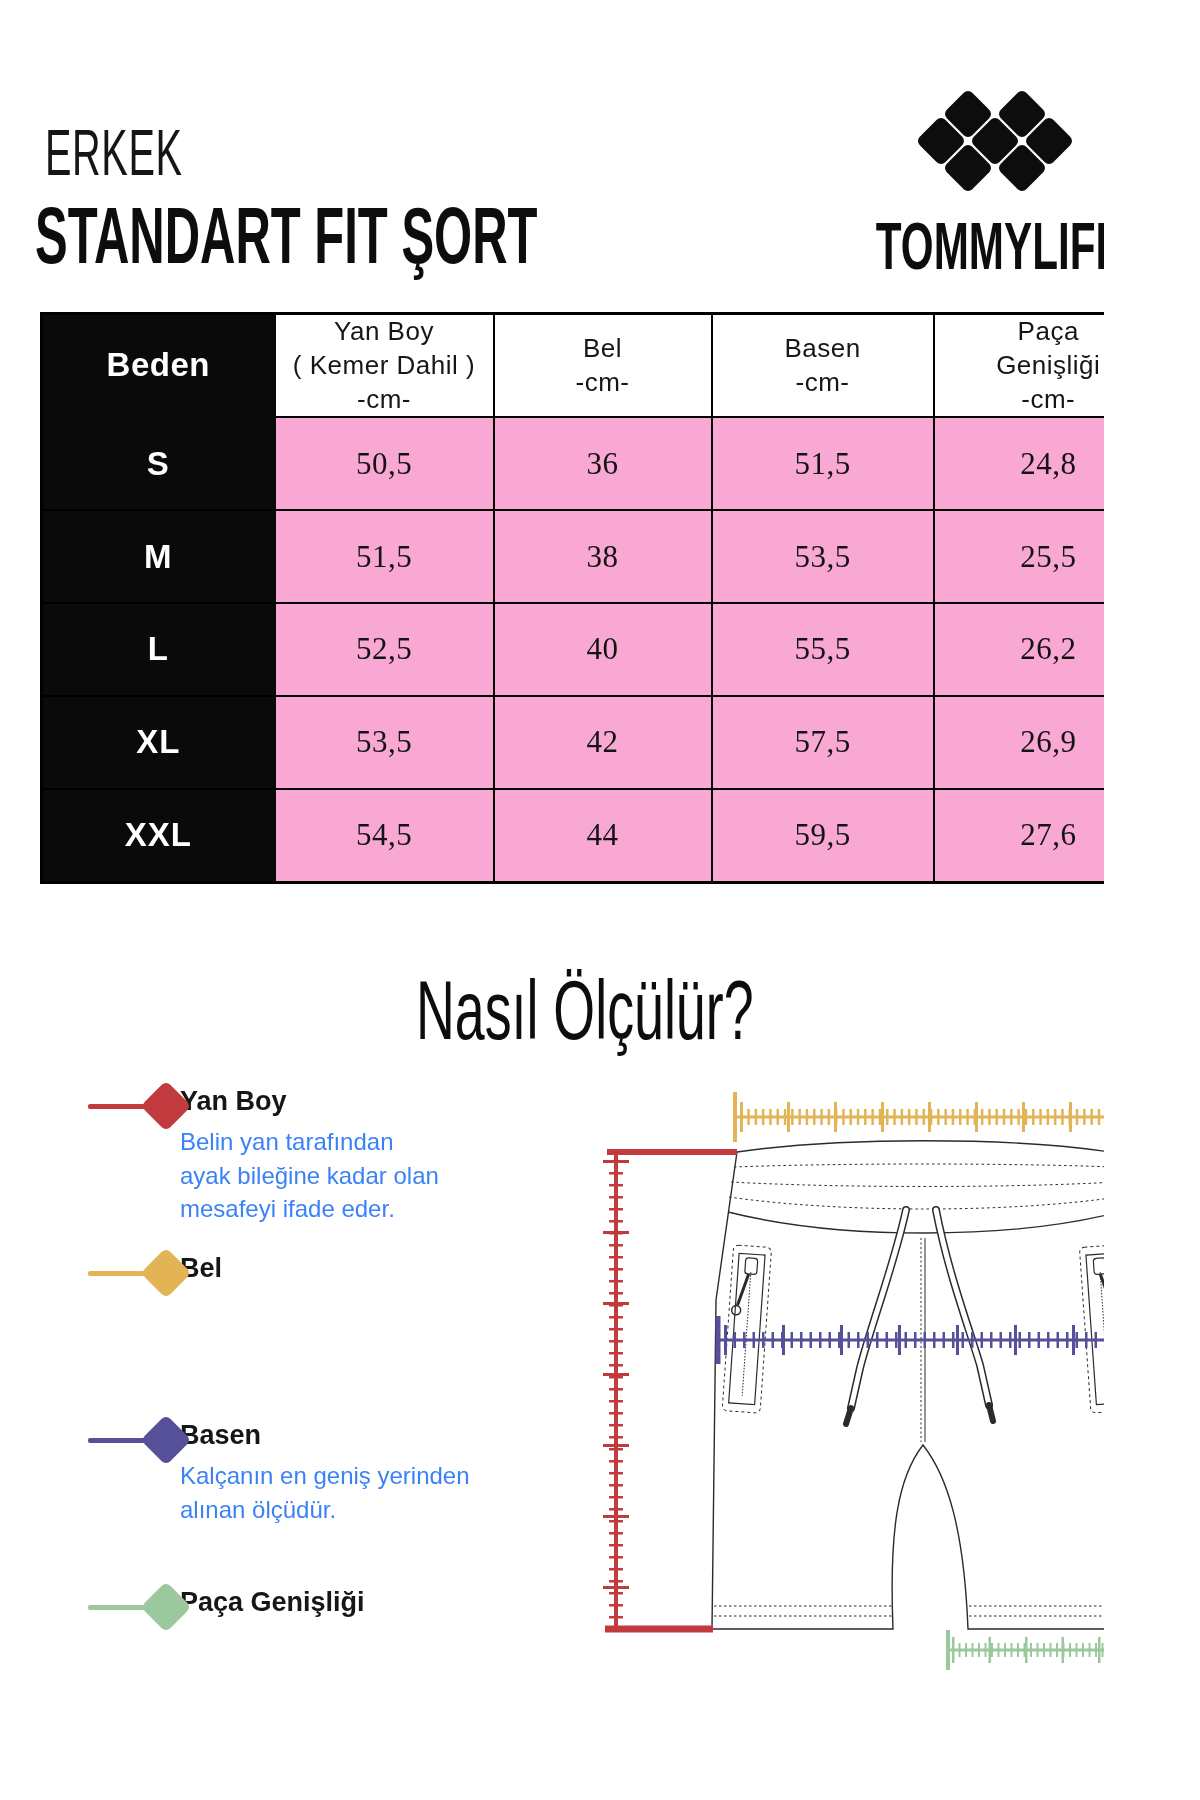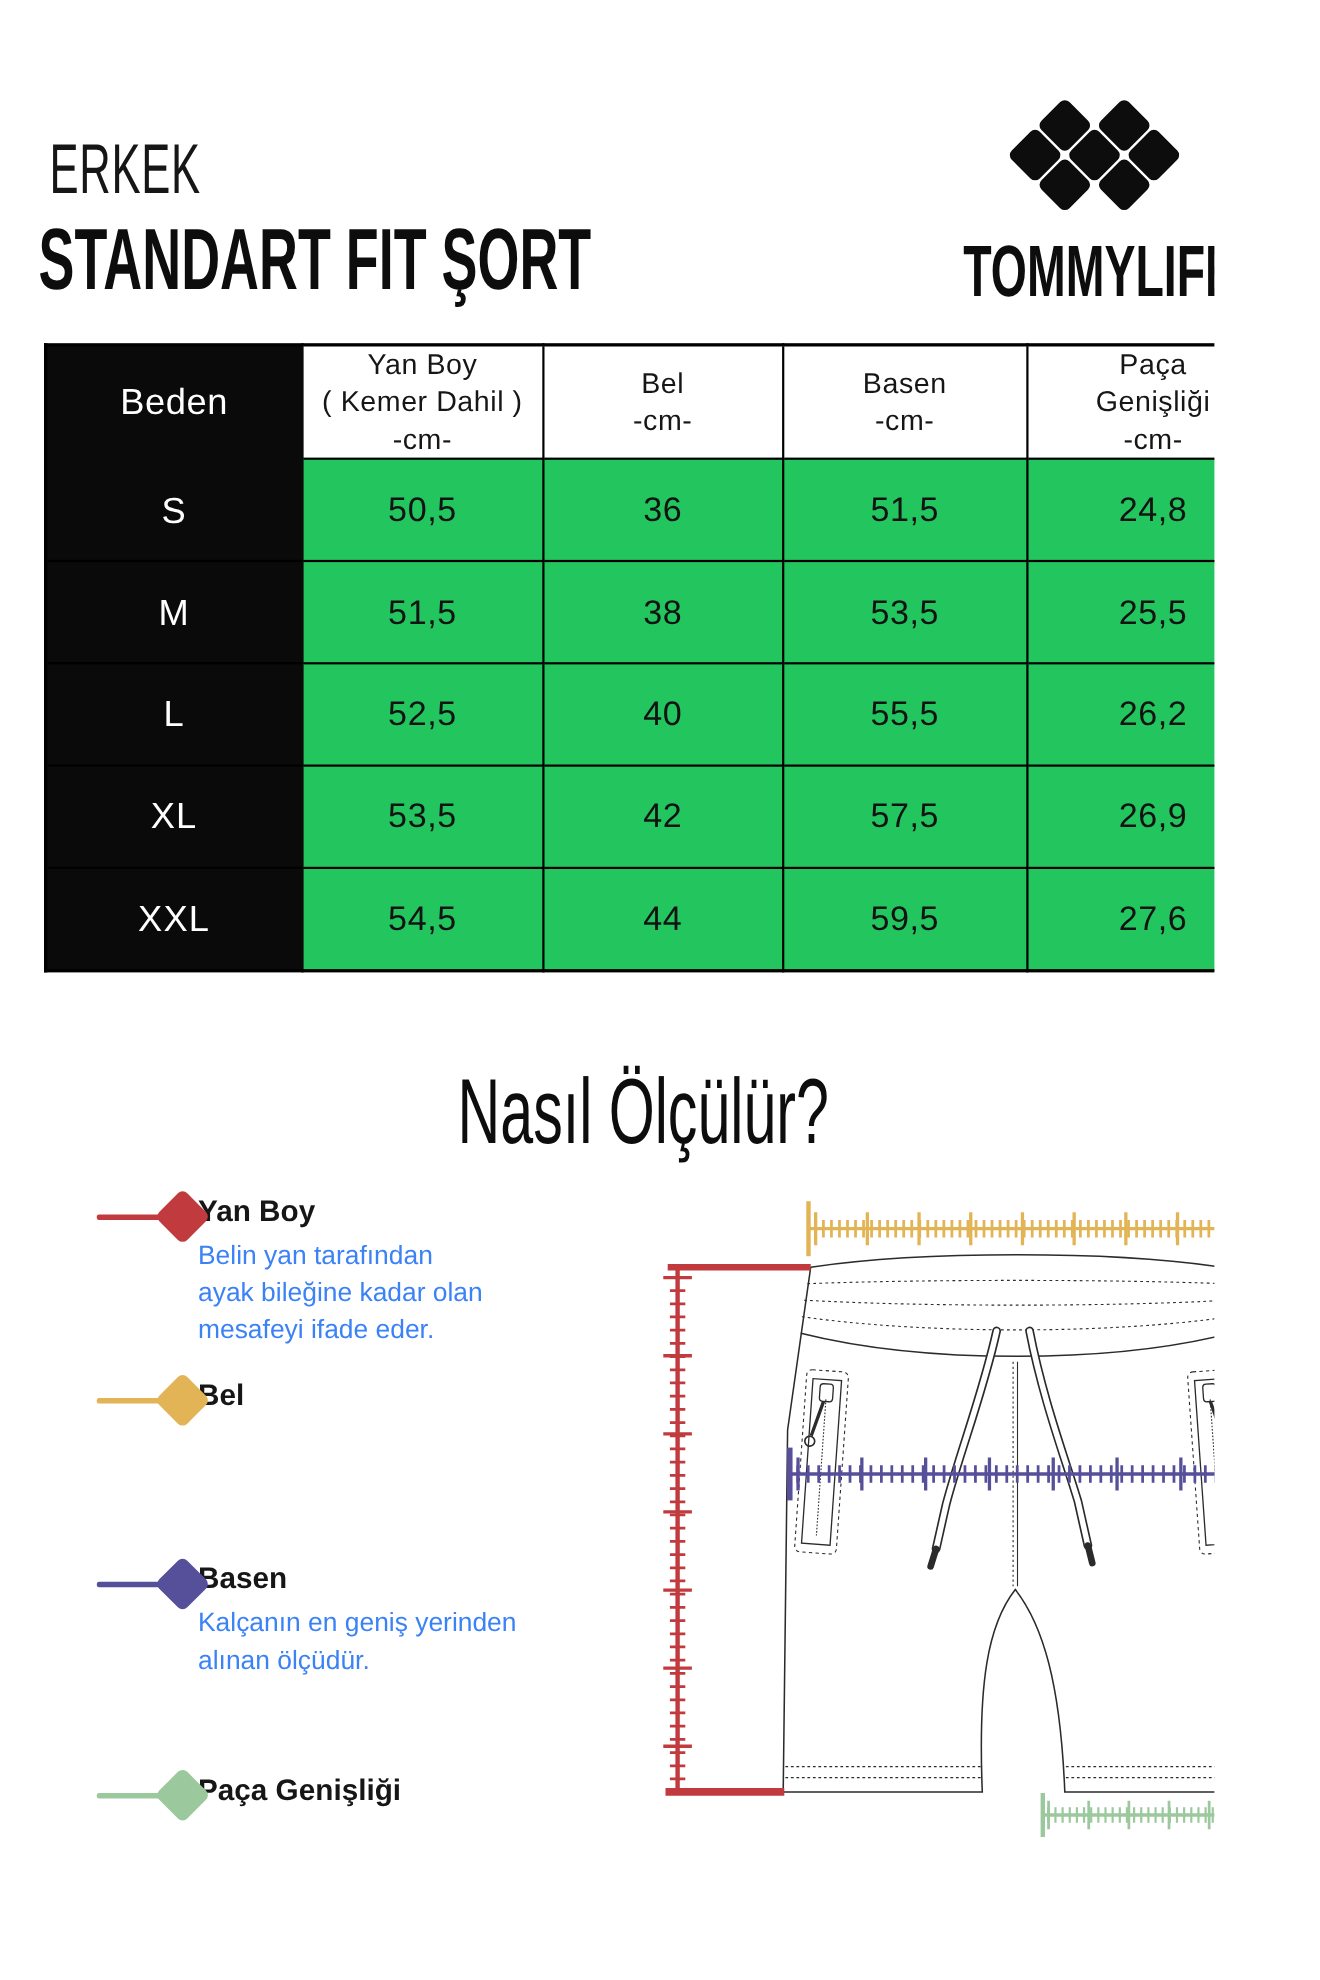--- a/index.html
+++ b/index.html
@@ -22,24 +22,24 @@
 
   
   table.size-table {
     position:absolute; left:40px; top:312px; width:1122px; height:572px;
     border-collapse:collapse; table-layout:fixed; border:3px solid #000;
   }
   .size-table td, .size-table th { border:2px solid #000; text-align:center; vertical-align:middle; font-weight:400; }
   .size-table thead tr { height:86px; }
   .size-table th { font-size:26px; line-height:1.3; white-space:pre-line; letter-spacing:0.5px; color:#161616; }
   .size-table th.size-col { font-size:33px; }
-  td.size-col, th.size-col { background:#0a0a0a; color:#ffffff; border-color:#0a0a0a; border-top-color:#000; border-bottom-color:#000; }
+  td.size-col, th.size-col { background:#0a0a0a; color:#ffffff; border-color:#0a0a0a; border-top-color:#000; border-bottom-color:#000;font-weight:bold; }
   th.size-col { border-color:#0a0a0a; }
   .size-table td.size-col { font-size:33px; letter-spacing:1px; }
-  .size-table td.val { font-size:31px; letter-spacing:0.5px; background:#22c55e; color:#131313; }
+  .size-table td.val { font-size:31px; letter-spacing:0.5px; background:#f9a8d4; color:#131313;font-family:Liberation Serif, serif; }
 
   
   .measure-title { position:absolute; left:0; top:962px; width:1170px; text-align:center; font-size:84px; font-weight:500; color:#0d0d0d; }
 
   .legend { position:absolute; left:88px; top:1086px; width:410px; }
   .legend-item { position:absolute; left:0; }
   .marker { position:absolute; left:0; top:2px; display:flex; align-items:center; }
   .marker-line { width:64px; height:5px; border-radius:2px; }
   .marker-diamond { width:36px; height:36px; border-radius:6px; transform:rotate(45deg); margin-left:-4px; }
   .legend-text { margin-left:92px; width:318px; }
@@ -164,21 +164,21 @@
         <span class="marker-line" style="background: rgb(86, 79, 153);"></span>
         <span class="marker-diamond" style="background: rgb(86, 79, 153);"></span>
       </div>
       <div class="legend-text">
         <div class="legend-title">Basen</div>
         <div class="legend-desc">Kalçanın en geniş yerinden
 alınan ölçüdür.</div>
       </div>
     </div>
 
-    <div class="legend-item" style="top:526px;">
+    <div class="legend-item" style="top:501px;">
       <div class="marker">
         <span class="marker-line" style="background: rgb(156, 200, 157);"></span>
         <span class="marker-diamond" style="background: rgb(156, 200, 157);"></span>
       </div>
       <div class="legend-text">
         <div class="legend-title">Paça Genişliği</div>
       </div>
     </div>
   </div>
 

